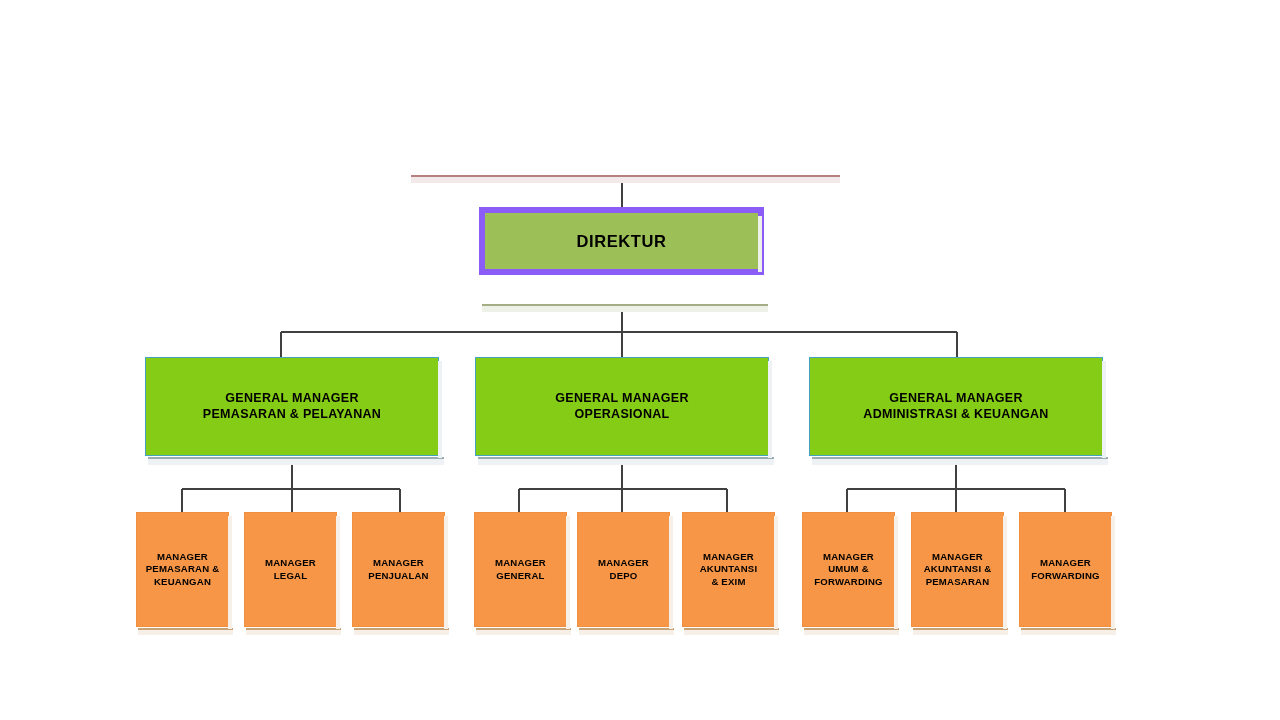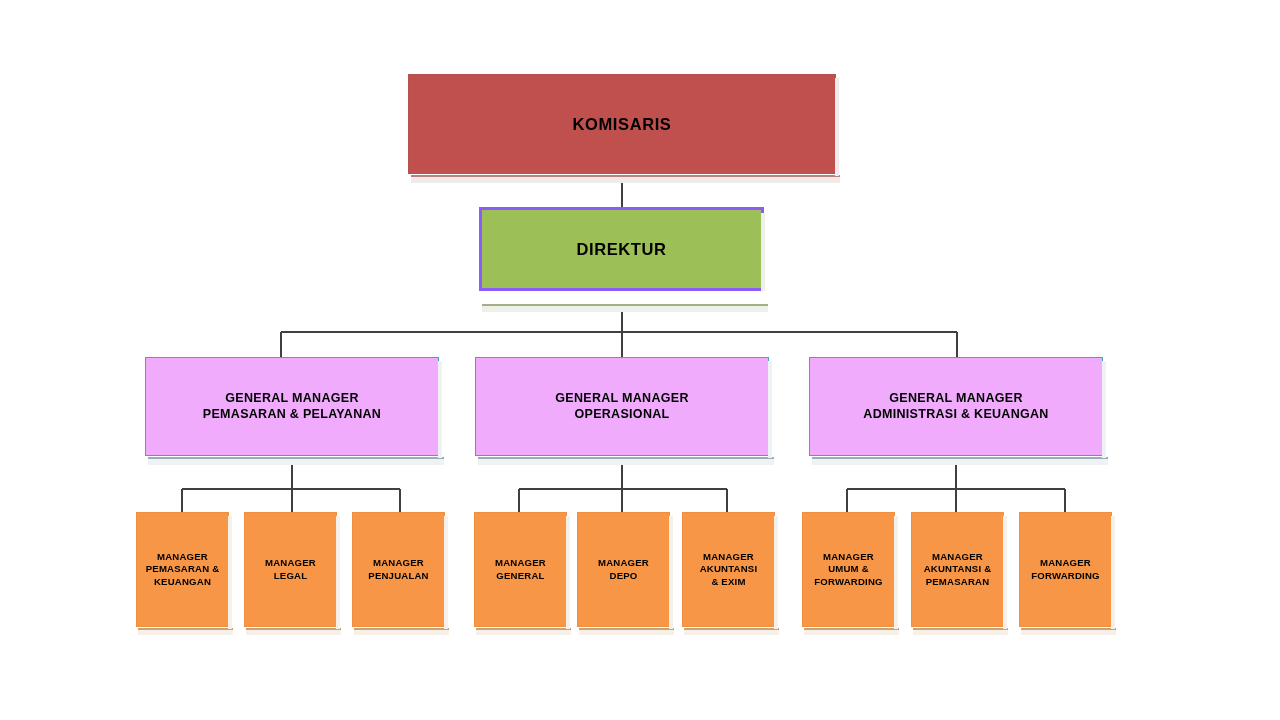--- a/index.html
+++ b/index.html
@@ -83,23 +83,23 @@
     bottom: -3px;
     width: 4px;
     background: #f2eaea;
   }
 
   
   .n-direktur {
     left: 479px;
     top: 207px;
     width: 285px;
-    height: 84px;
+    height: 68px;
     background: #9CBF57;
-    border: 3px solid #8b5cf6;
+    border: 6px solid #8b5cf6;
     font-size: 16.5px;
     letter-spacing: 0.6px;
   }
   .s-direktur {
     left: 482px;
     top: 304px;
     width: 286px;
     height: 8px;
     background: #eef1e7;
     border-top: 2px solid #a3ae84;
@@ -113,21 +113,21 @@
     bottom: -3px;
     width: 4px;
     background: #eef1e7;
   }
 
   
   .gm {
     top: 357px;
     width: 294px;
     height: 99px;
-    background: #f0abfc;
+    background: #84cc16;
     border: 1px solid #44a3bd;
     font-size: 12.5px;
     letter-spacing: 0.3px;
   }
   .gm-1 { left: 145px; }
   .gm-2 { left: 475px; }
   .gm-3 { left: 809px; }
 
   .gm-shadow {
     top: 457px;
@@ -221,23 +221,20 @@
   <div class="shadow mgr-shadow" style="left:138px;"></div>
   <div class="shadow mgr-shadow" style="left:246px;"></div>
   <div class="shadow mgr-shadow" style="left:354px;"></div>
   <div class="shadow mgr-shadow" style="left:476px;"></div>
   <div class="shadow mgr-shadow" style="left:579px;"></div>
   <div class="shadow mgr-shadow" style="left:684px;"></div>
   <div class="shadow mgr-shadow" style="left:804px;"></div>
   <div class="shadow mgr-shadow" style="left:913px;"></div>
   <div class="shadow mgr-shadow" style="left:1021px;"></div>
 
-  <div class="node n-komisaris">
-    <span class="label">KOMISARIS</span>
-  </div>
 
   <div class="node n-direktur">
     <span class="label">DIREKTUR</span>
   </div>
 
   <div class="node gm gm-1">
     <span class="label">
       <span>GENERAL MANAGER</span><br>
       <span>PEMASARAN &amp; PELAYANAN</span>
     </span>

